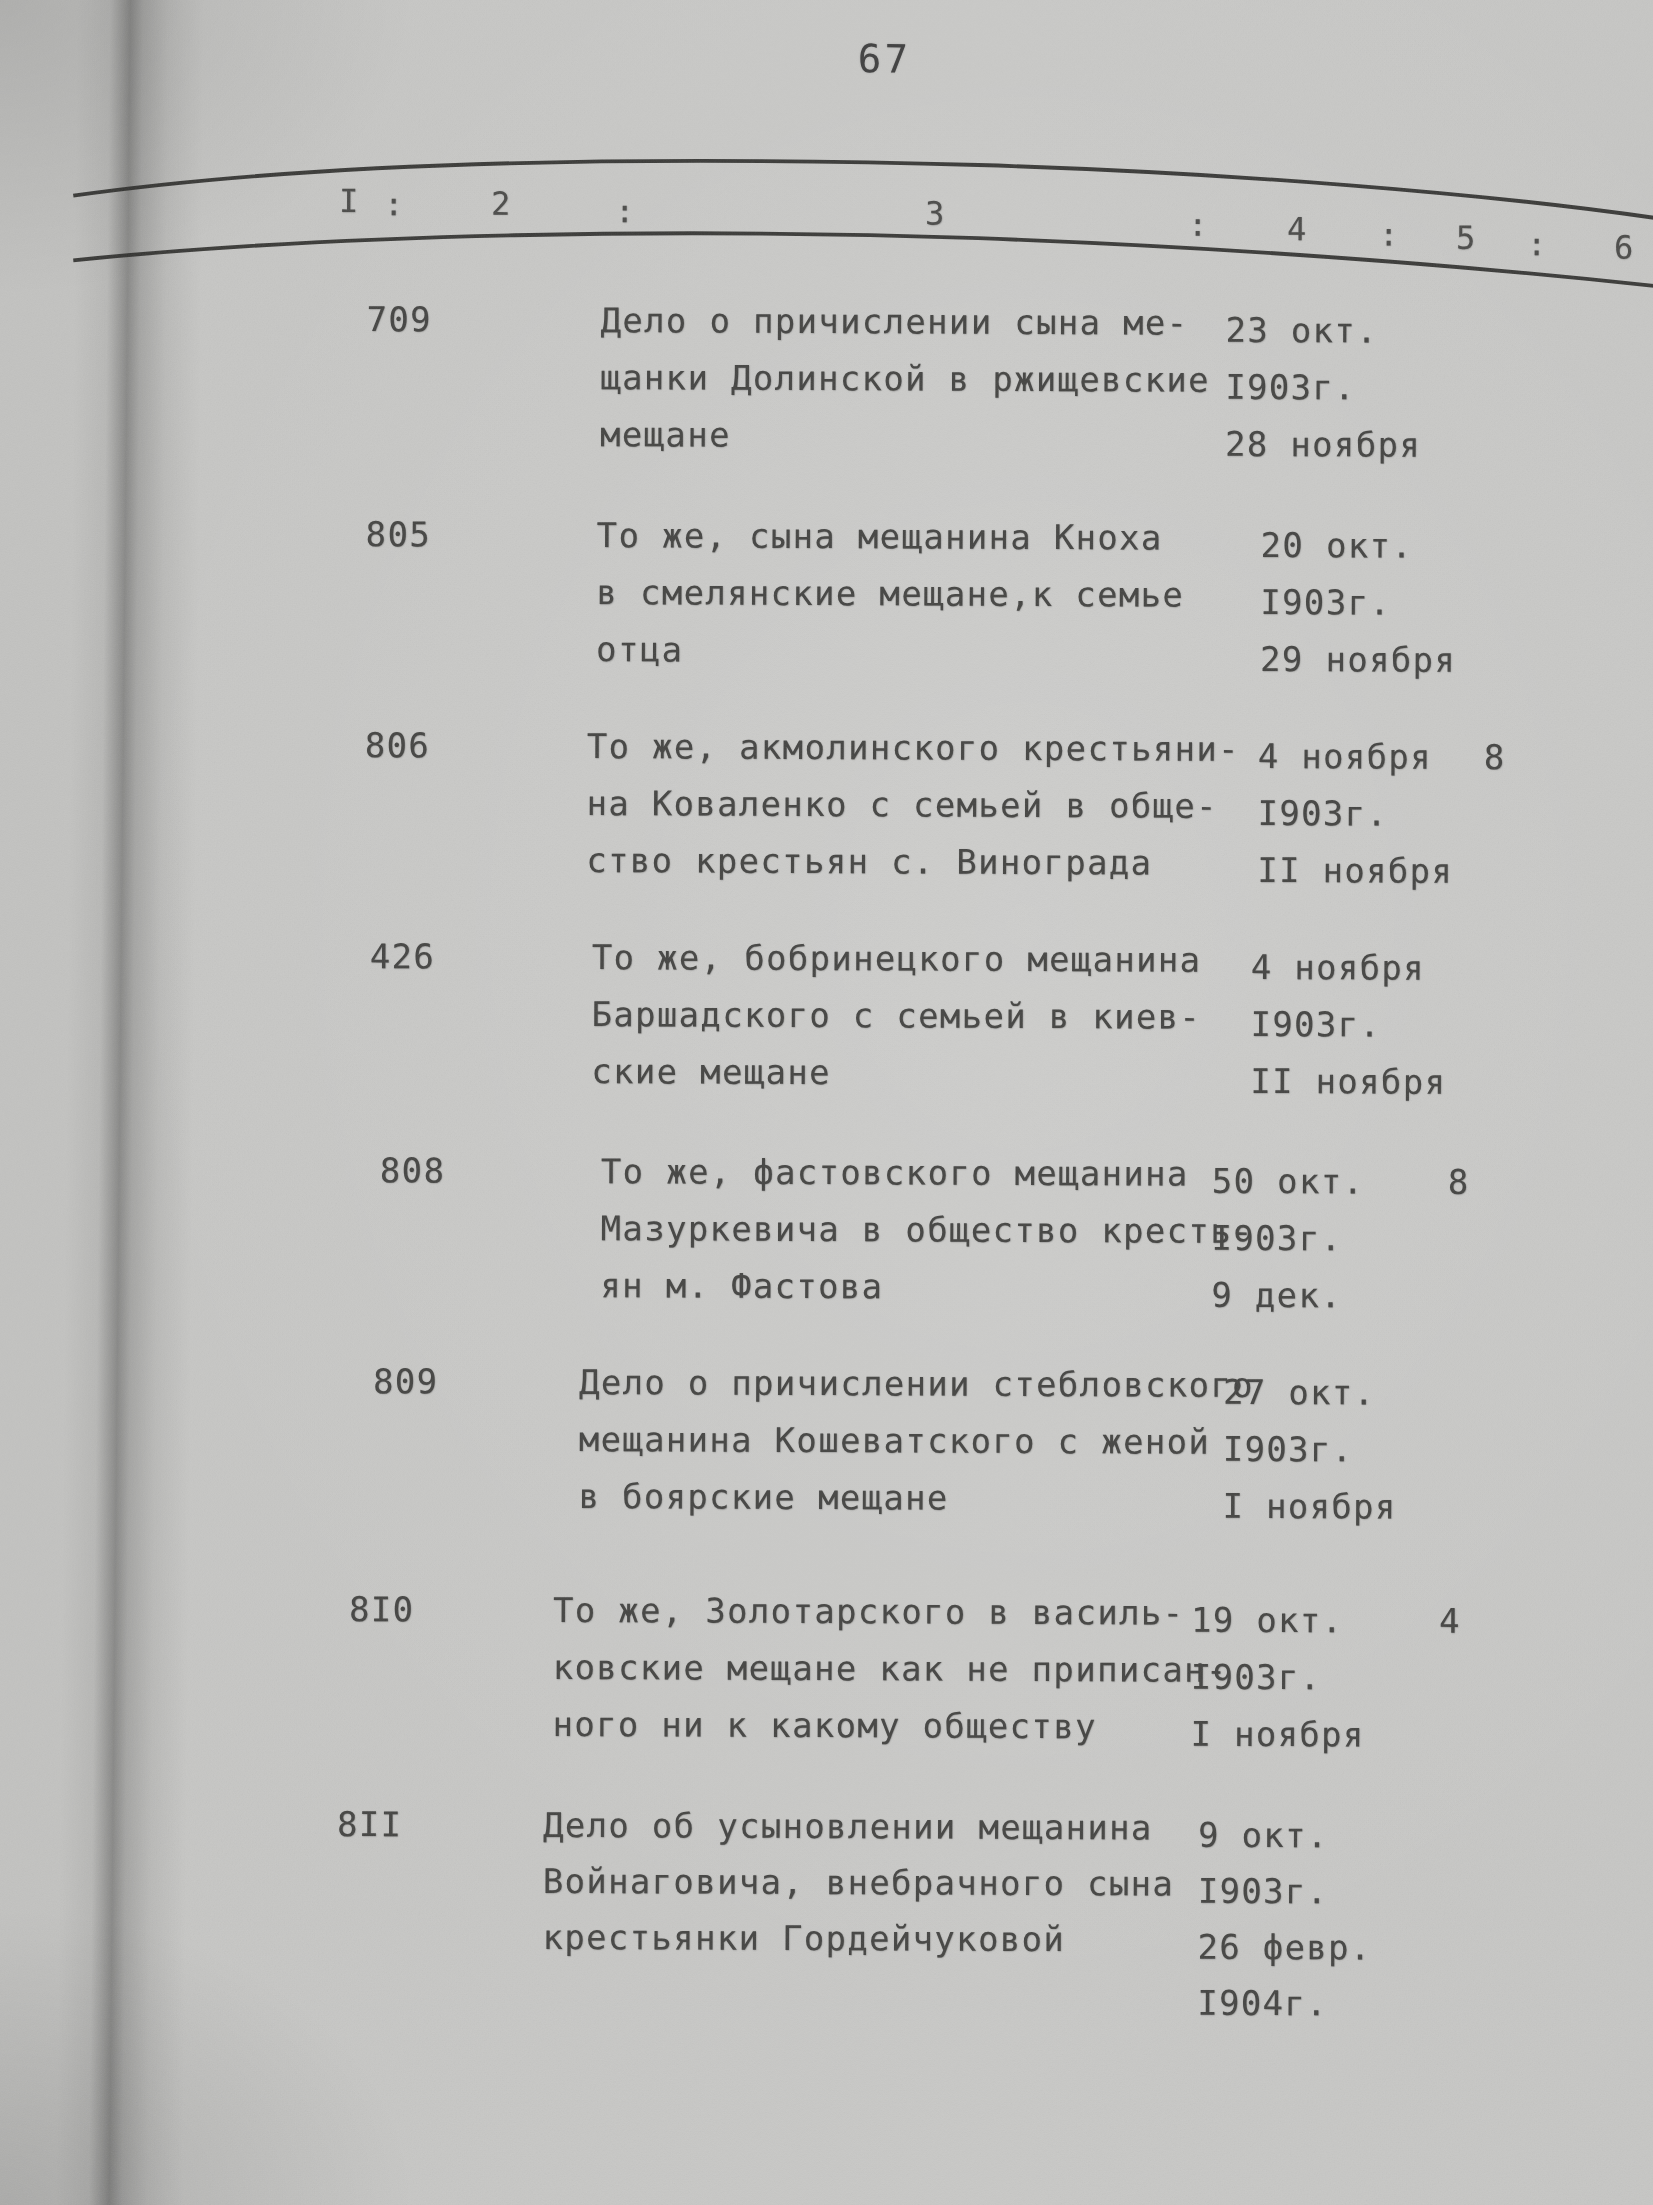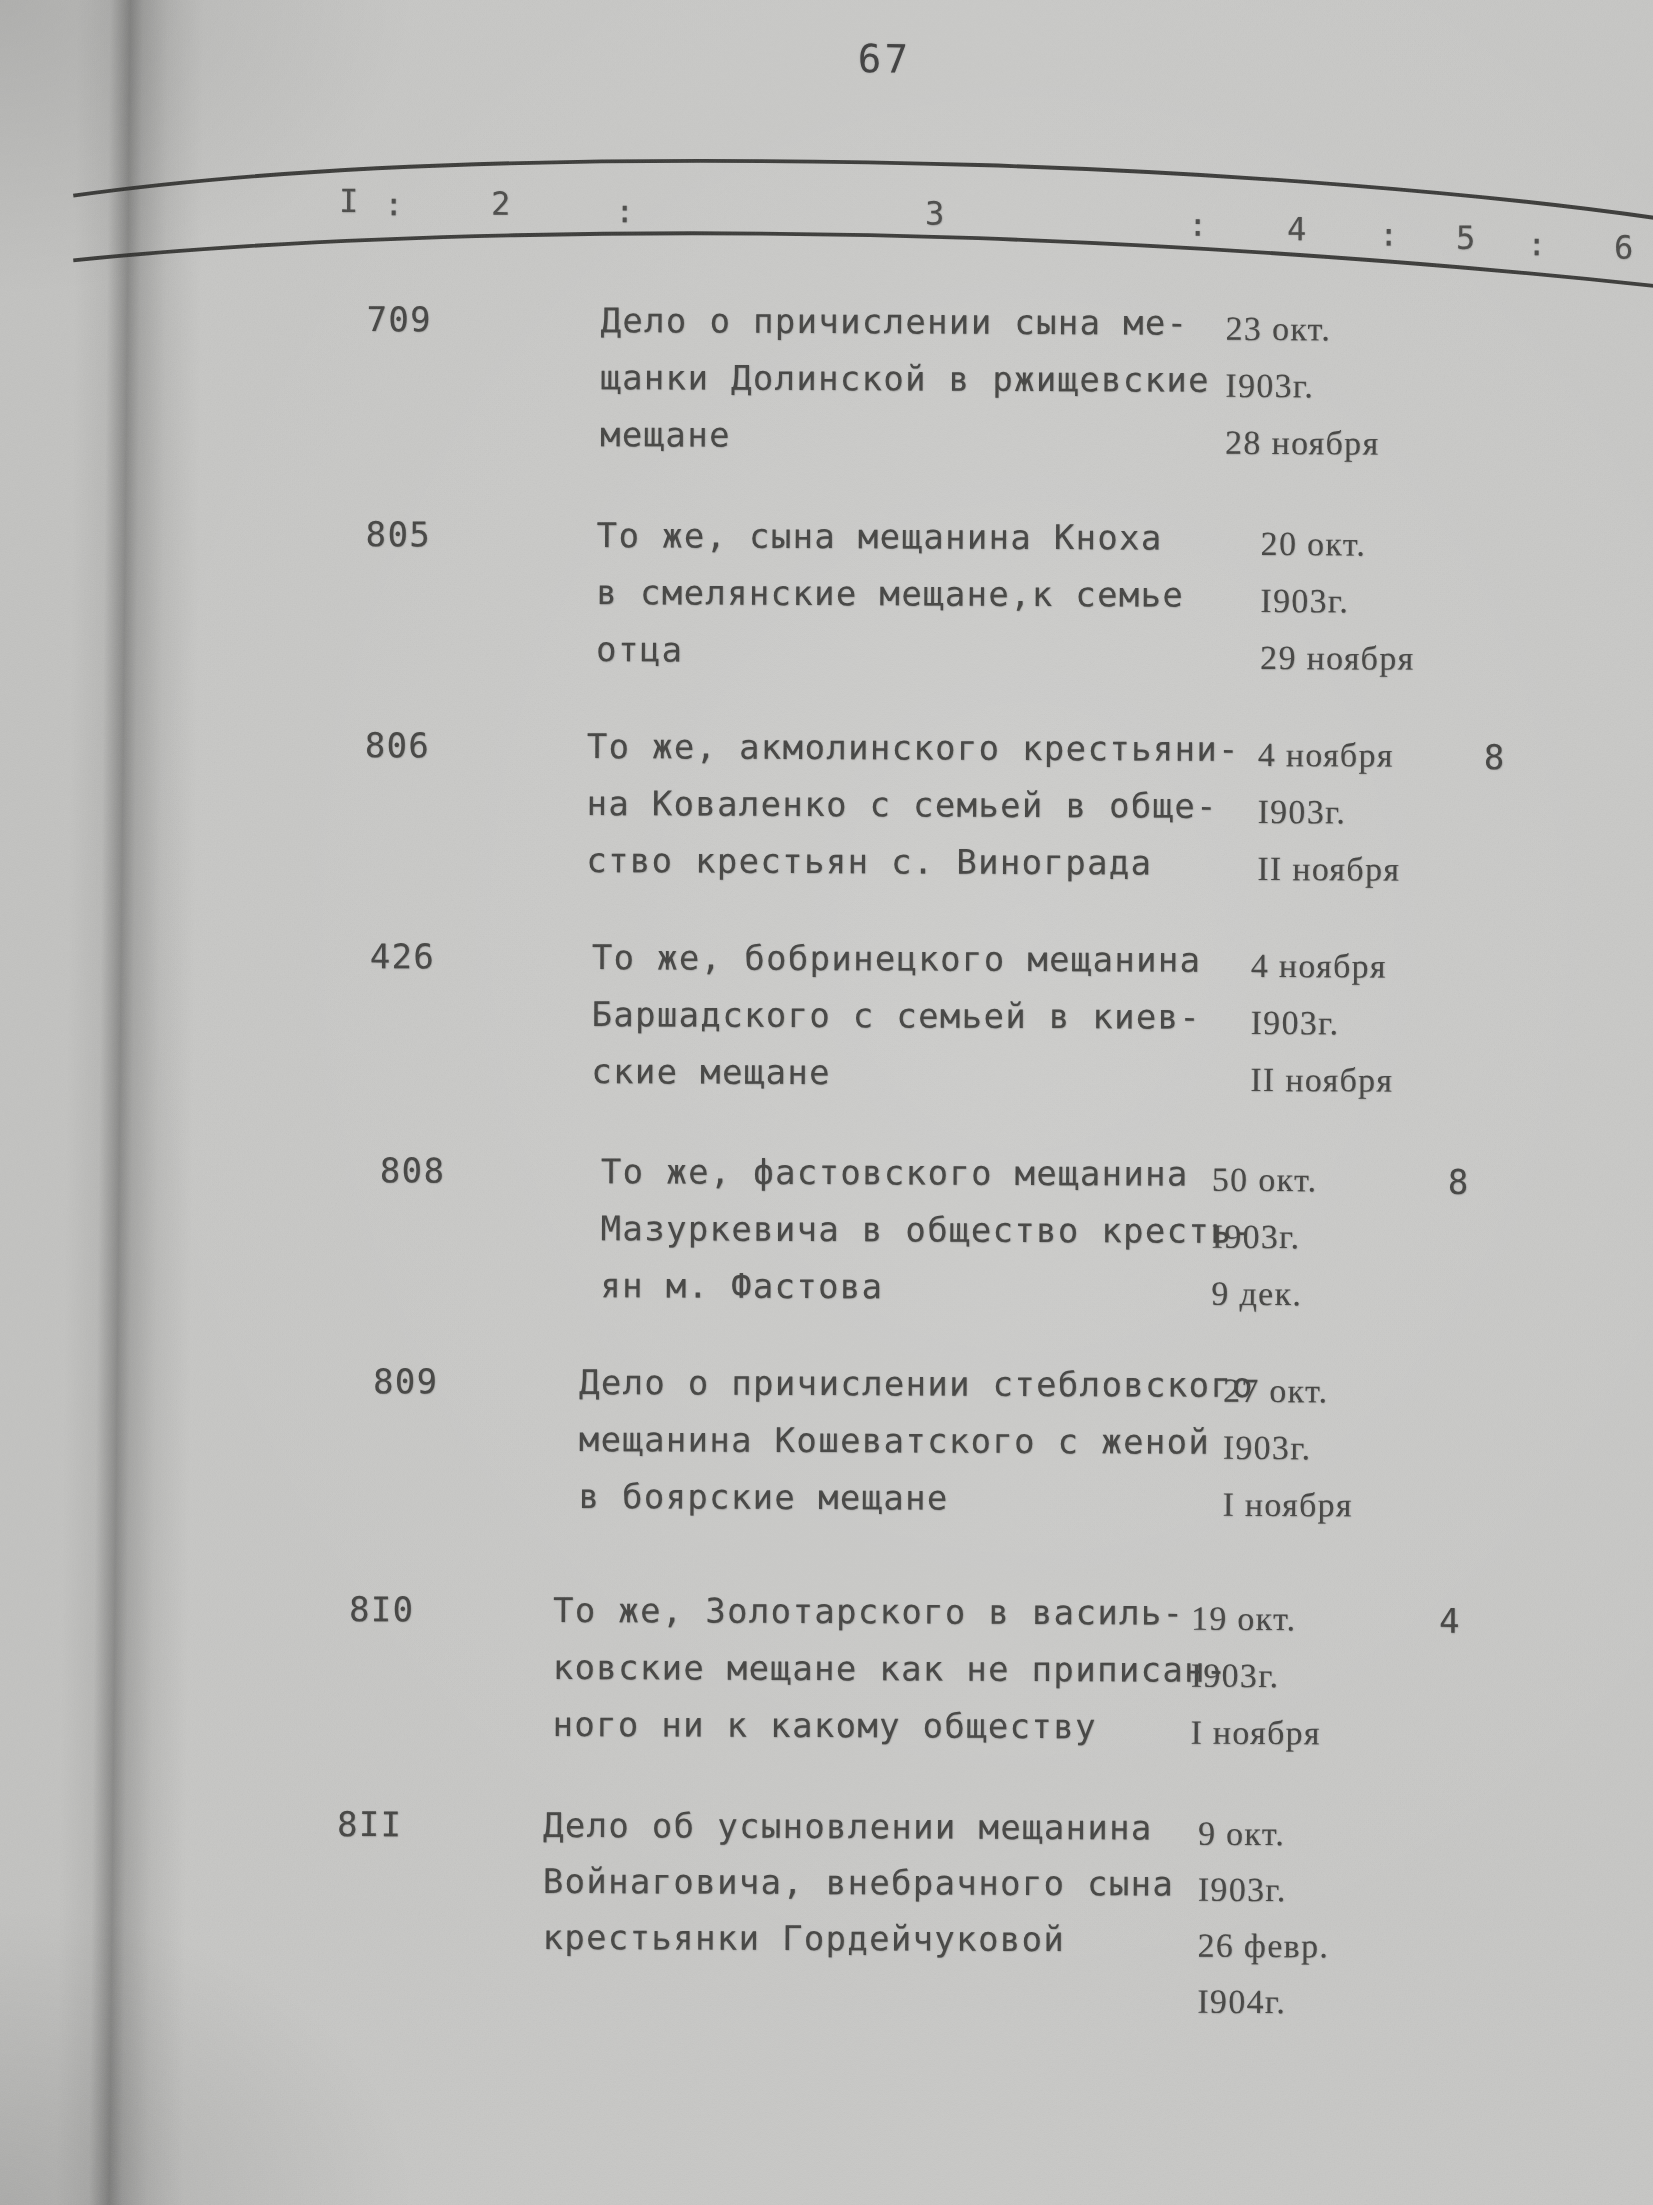--- a/index.html
+++ b/index.html
@@ -39,21 +39,21 @@
   .h3{left:616px;top:191px}.h4{left:926px;top:192px}.h5{left:1189px;top:202px}
   .h6{left:1288px;top:206px}.h7{left:1380px;top:211px}.h8{left:1457px;top:214px}
   .h9{left:1528px;top:220px}.h10{left:1615px;top:223px}
 
   .entry{position:absolute;left:0;width:1654px;font-size:34px;color:#454543;
     text-shadow:0.5px 0.5px 1.2px rgba(45,45,45,.38);letter-spacing:1.3px;white-space:nowrap;}
   .entry .num{position:absolute;top:0;}
   .entry .desc{position:absolute;top:0;}
   .entry .desc span{display:block;height:57px;}
   .entry .dates{position:absolute;top:6.8px;}
-  .entry .dates span{display:block;height:57px;font-family:Liberation Serif, serif;}
+  .entry .dates span{display:block;height:57px;}
   .entry .count{position:absolute;top:6.8px;}
 
   .e0{top:299px}  .e0 .num{left:368px} .e0 .desc{left:602px} .e0 .dates{left:1227px}
   .e1{top:514px}  .e1 .num{left:368px} .e1 .desc{left:599px} .e1 .dates{left:1263px}
   .e2{top:725px}  .e2 .num{left:368px} .e2 .desc{left:590px} .e2 .dates{left:1261px} .e2 .count{left:1487px}
   .e3{top:936px} .e3 .num{left:374px} .e3 .desc{left:596px} .e3 .dates{left:1255px}
   .e4{top:1150px} .e4 .num{left:385px} .e4 .desc{left:606px} .e4 .dates{left:1217px} .e4 .count{left:1453px}
   .e5{top:1361px} .e5 .num{left:379px} .e5 .desc{left:585px} .e5 .dates{left:1229px}
   .e6{top:1589px} .e6 .num{left:356px} .e6 .desc{left:560px} .e6 .dates{left:1198px} .e6 .count{left:1446px}
   .e7{top:1804px} .e7 .num{left:345px} .e7 .desc{left:551px} .e7 .dates{left:1206px}

